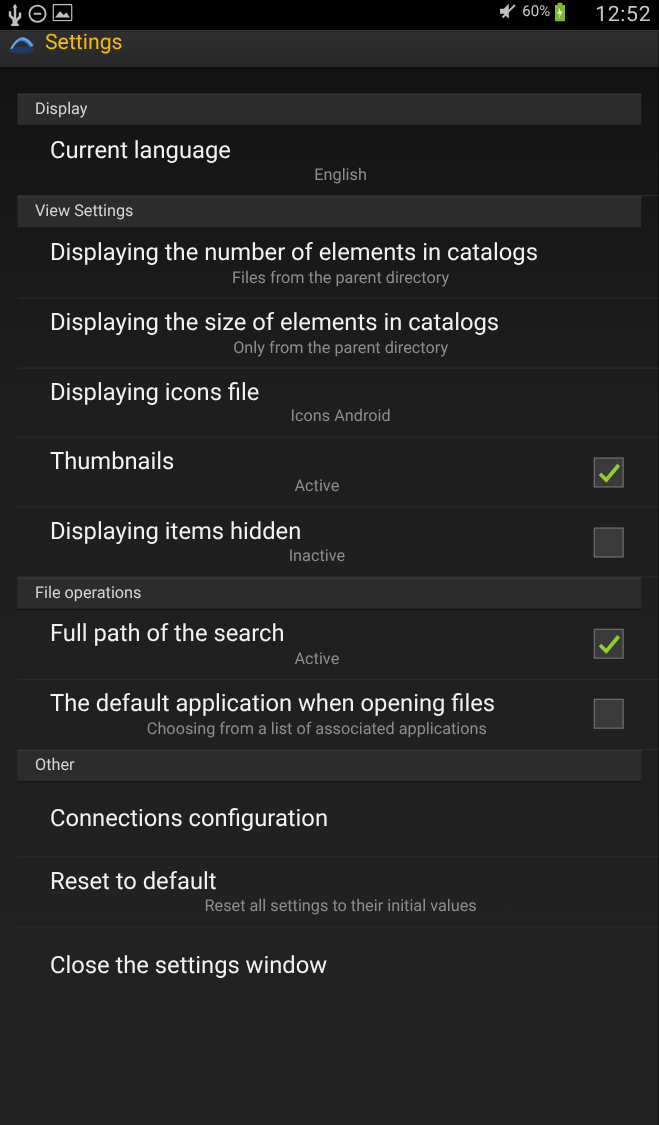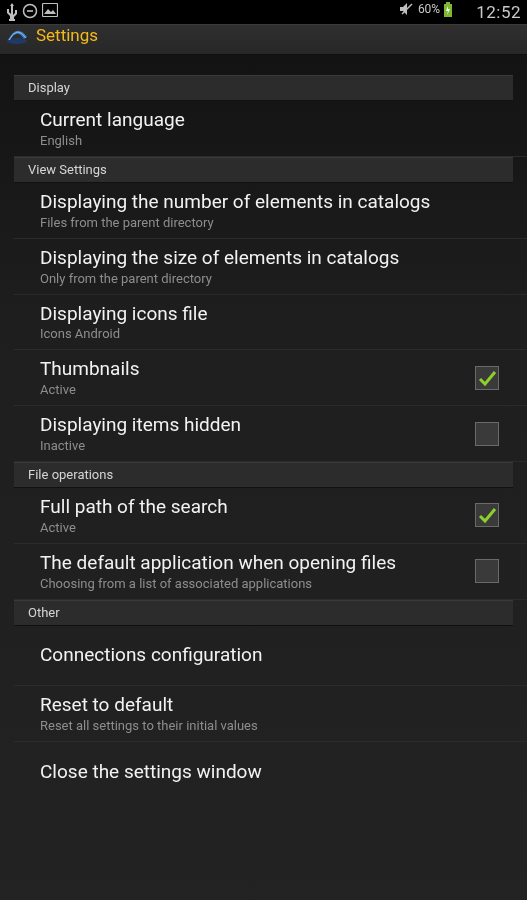--- a/index.html
+++ b/index.html
@@ -27,22 +27,22 @@
   .clock { color: #c9c9c9; font-size: 17px; letter-spacing: 0.5px; margin-left: 20px; }
   .batt-pct { font-size: 12px; color: #c9c9c9; }
   .ic { display: inline-flex; align-items: center; }
   
   .title-bar {
     height: 31px;
     background: linear-gradient(#2f2f2f,#272727);
     border-top: 1px solid #3a3a3a;
     border-bottom: 1px solid #0e0e0e;
     display: flex;
-    align-items: flex-start;
-    padding: 0 6px;
+    align-items: flex-end;
+    padding: 10px 6px;
     gap: 8px;
   }
   .title-text { color: #f5b91a; font-size: 17px; }
   
   .content {
     background: linear-gradient(180deg, #131313 0%, #1e1e1e 30%, #232323 100%);
     height: 880px;
     overflow-y: hidden;
     padding: 20px 0 0 0;
   }
@@ -61,21 +61,21 @@
     justify-content: space-between;
     padding: 8px 14px 8px 0;
     margin-left: 14px;
     border-bottom: 1px solid #2b2b2b;
     cursor: pointer;
     min-height: 54px;
   }
   .item:last-of-type { border-bottom: none; }
   .item .txt { flex: 1; padding-left: 26px; padding-right: 8px; }
   .item-title { color: #f2f2f2; font-size: 19px; line-height: 1.15; }
-  .item-sub { color: #8d8d8d; font-size: 13px; margin-top: 2px; }
+  .item-sub { color: #8d8d8d; font-size: 13px; margin-top: 2px; text-align: center; }
   .chk {
     width: 24px; height: 24px;
     border: 1px solid #6a6a6a;
     background: #3a3a3a;
     margin-right: 14px;
     display: flex; align-items: center; justify-content: center;
     flex-shrink: 0;
   }
   .chk svg { display: none; }
   .chk.checked svg { display: block; }

